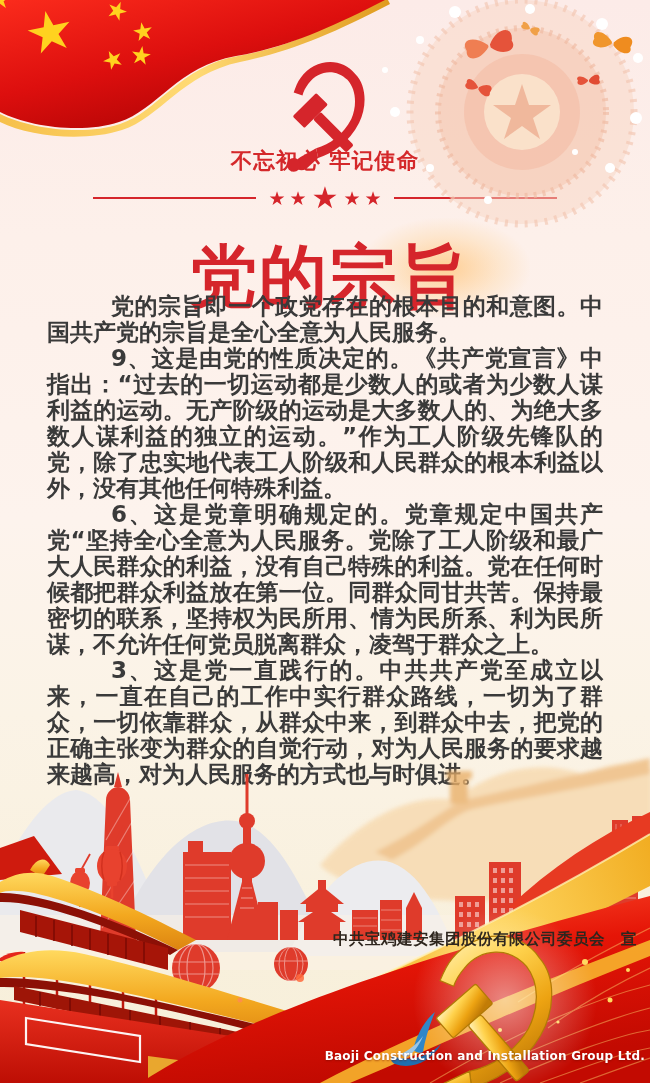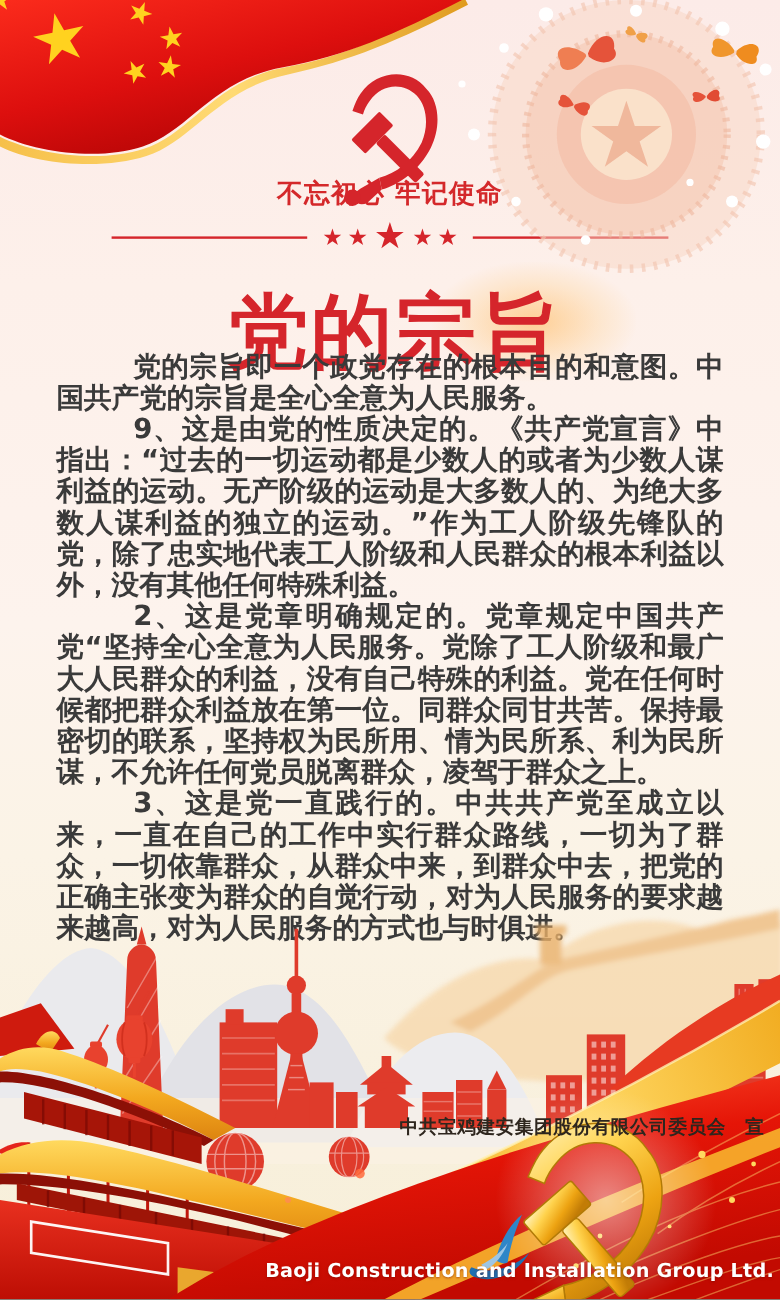--- a/index.html
+++ b/index.html
@@ -42,21 +42,21 @@
     z-index:6;
     text-align:center;
   }
   .brand-cn{
     position:absolute;top:1013px;right:5px;
     font-size:28.5px;font-weight:700;color:#ffffff;letter-spacing:5px;white-space:pre;
     text-shadow:0 2px 4px rgba(110,10,0,.55);z-index:7;
   }
   .brand-en{
     position:absolute;top:1049px;right:5px;
-    font-size:16px;font-weight:600;color:#ffffff;letter-spacing:.2px;
+    font-size:12px;font-weight:600;color:#ffffff;letter-spacing:.2px;
     text-shadow:0 1px 2px rgba(110,10,0,.5);z-index:7;
   }
   .scene-svg{position:absolute;top:700px;left:0;z-index:2;}
   .flag-svg{position:absolute;top:0;left:0;z-index:4;}
   .deco-svg{position:absolute;top:0;left:370px;z-index:1;}
   .emblem-svg{position:absolute;top:56px;left:281px;z-index:5;}
   .swoosh-svg{position:absolute;top:1004px;left:383px;z-index:7;}
 </style>
 </head>
 <body>
@@ -159,21 +159,21 @@
         <span class="star-s">★</span>
       </span>
     <span class="line"></span>
   </div>
   <div class="title-glow"></div>
   <h1 class="page-title">党的宗旨</h1>
 
   <div class="content">
     <p>党的宗旨即一个政党存在的根本目的和意图。中国共产党的宗旨是全心全意为人民服务。</p>
     <p>9、这是由党的性质决定的。《共产党宣言》中指出：“过去的一切运动都是少数人的或者为少数人谋利益的运动。无产阶级的运动是大多数人的、为绝大多数人谋利益的独立的运动。”作为工人阶级先锋队的党，除了忠实地代表工人阶级和人民群众的根本利益以外，没有其他任何特殊利益。</p>
-    <p>2、这是党章明确规定的。党章规定中国共产党“坚持全心全意为人民服务。党除了工人阶级和最广大人民群众的利益，没有自己特殊的利益。党在任何时候都把群众利益放在第一位。同群众同甘共苦。保持最密切的联系，坚持权为民所用、情为民所系、利为民所谋，不允许任何党员脱离群众，凌驾于群众之上。</p>
+    <p>6、这是党章明确规定的。党章规定中国共产党“坚持全心全意为人民服务。党除了工人阶级和最广大人民群众的利益，没有自己特殊的利益。党在任何时候都把群众利益放在第一位。同群众同甘共苦。保持最密切的联系，坚持权为民所用、情为民所系、利为民所谋，不允许任何党员脱离群众，凌驾于群众之上。</p>
     <p>3、这是党一直践行的。中共共产党至成立以来，一直在自己的工作中实行群众路线，一切为了群众，一切依靠群众，从群众中来，到群众中去，把党的正确主张变为群众的自觉行动，对为人民服务的要求越来越高，对为人民服务的方式也与时俱进。</p>
   </div>
 
   <svg class="scene-svg" width="650" height="383" viewBox="0 0 650 383">
     <defs>
       <linearGradient id="goldRoof" x1="0" y1="0" x2="0" y2="1">
         <stop offset="0" stop-color="#ffd95e"></stop>
           <stop offset="0.55" stop-color="#f3a81f"></stop>
           <stop offset="1" stop-color="#dd8410"></stop>
       </linearGradient>

